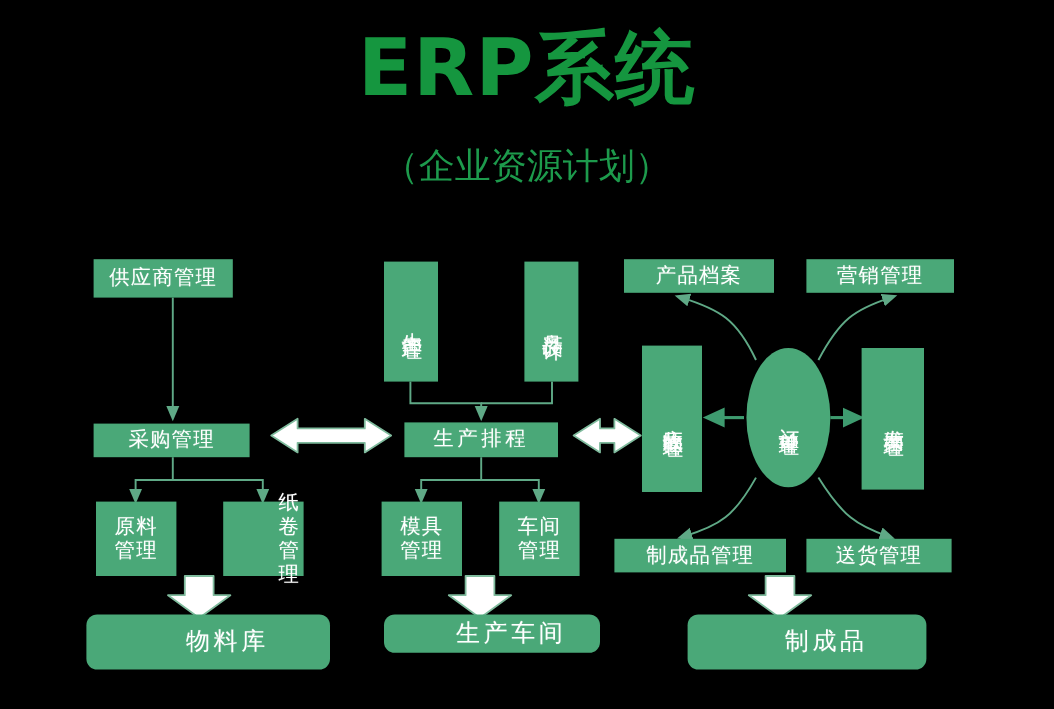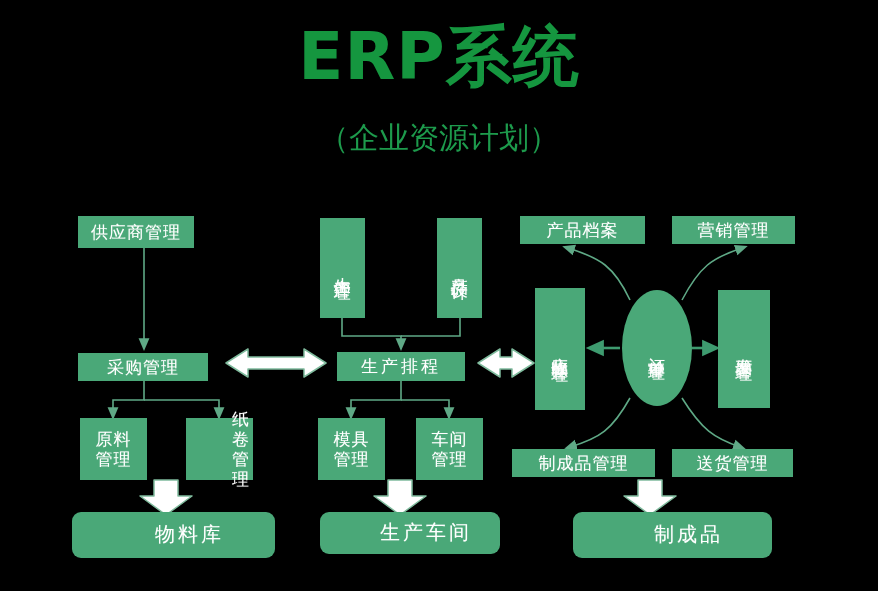--- a/index.html
+++ b/index.html
@@ -178,21 +178,21 @@
   <div class="node vert" style="left:437px; top:218px; width:45px; height:100px;">产品设计</div>
 
   <div class="node wide" style="left:337px; top:352px; width:128px; height:29px;">生产排程</div>
 
   <div class="node" style="left:318px; top:418px; width:67px; height:62px;">模具
 管理</div>
 
   <div class="node" style="left:416px; top:418px; width:67px; height:62px;">车间
 管理</div>
 
-  <div class="node rounded" style="left:320px; top:512px; width:180px; height:42px;text-align:center;">生产车间</div>
+  <div class="node rounded" style="left:320px; top:512px; width:180px; height:32px;text-align:center;">生产车间</div>
 
   <div class="node" style="left:672px; top:216px; width:123px; height:28px;">营销管理</div>
 
   <div class="node" style="left:520px; top:216px; width:125px; height:28px;">产品档案</div>
 
   <div class="node vert" style="left:535px; top:288px; width:50px; height:122px;">应收款管理</div>
 
   <div class="node ellipse" style="left:622px; top:290px; width:70px; height:116px;">订单管理</div>
 
   <div class="node vert" style="left:718px; top:290px; width:52px; height:118px;">发票管理</div>

